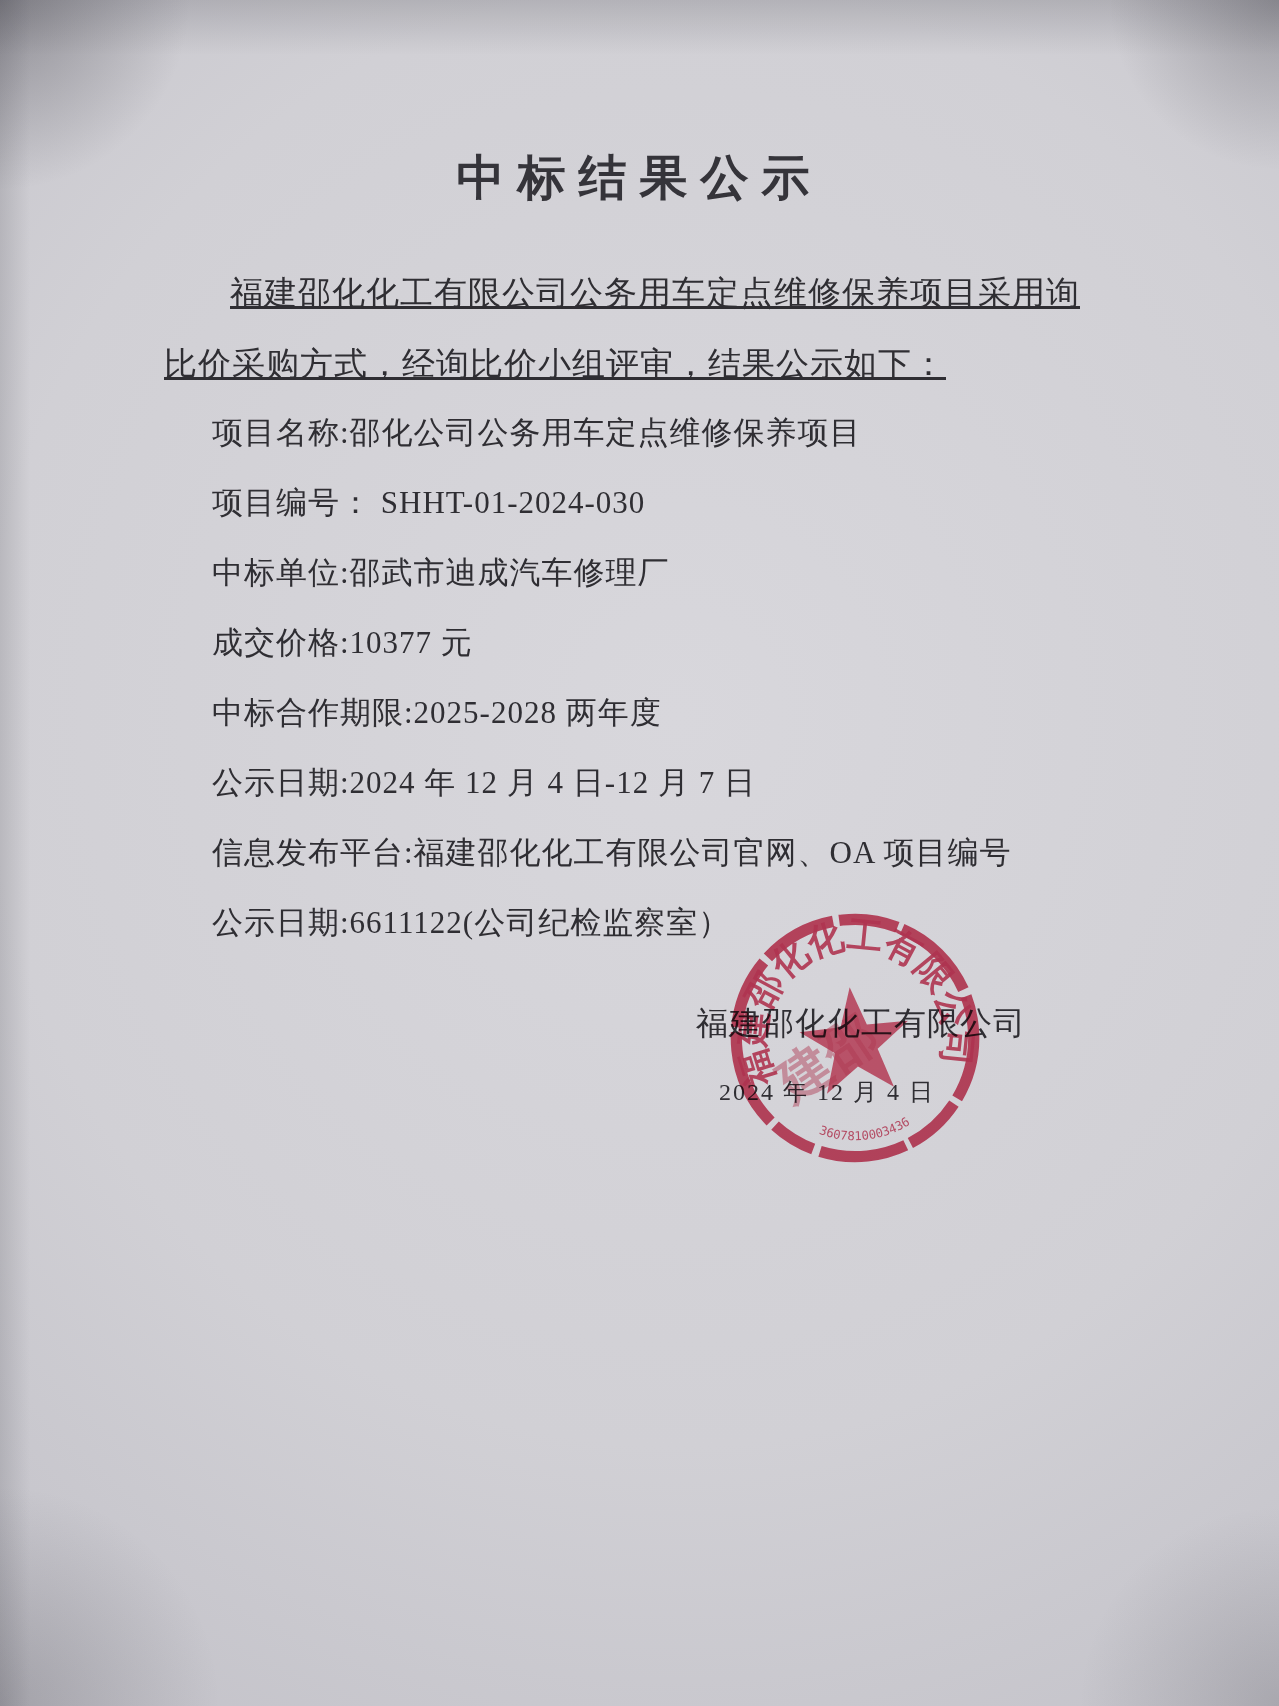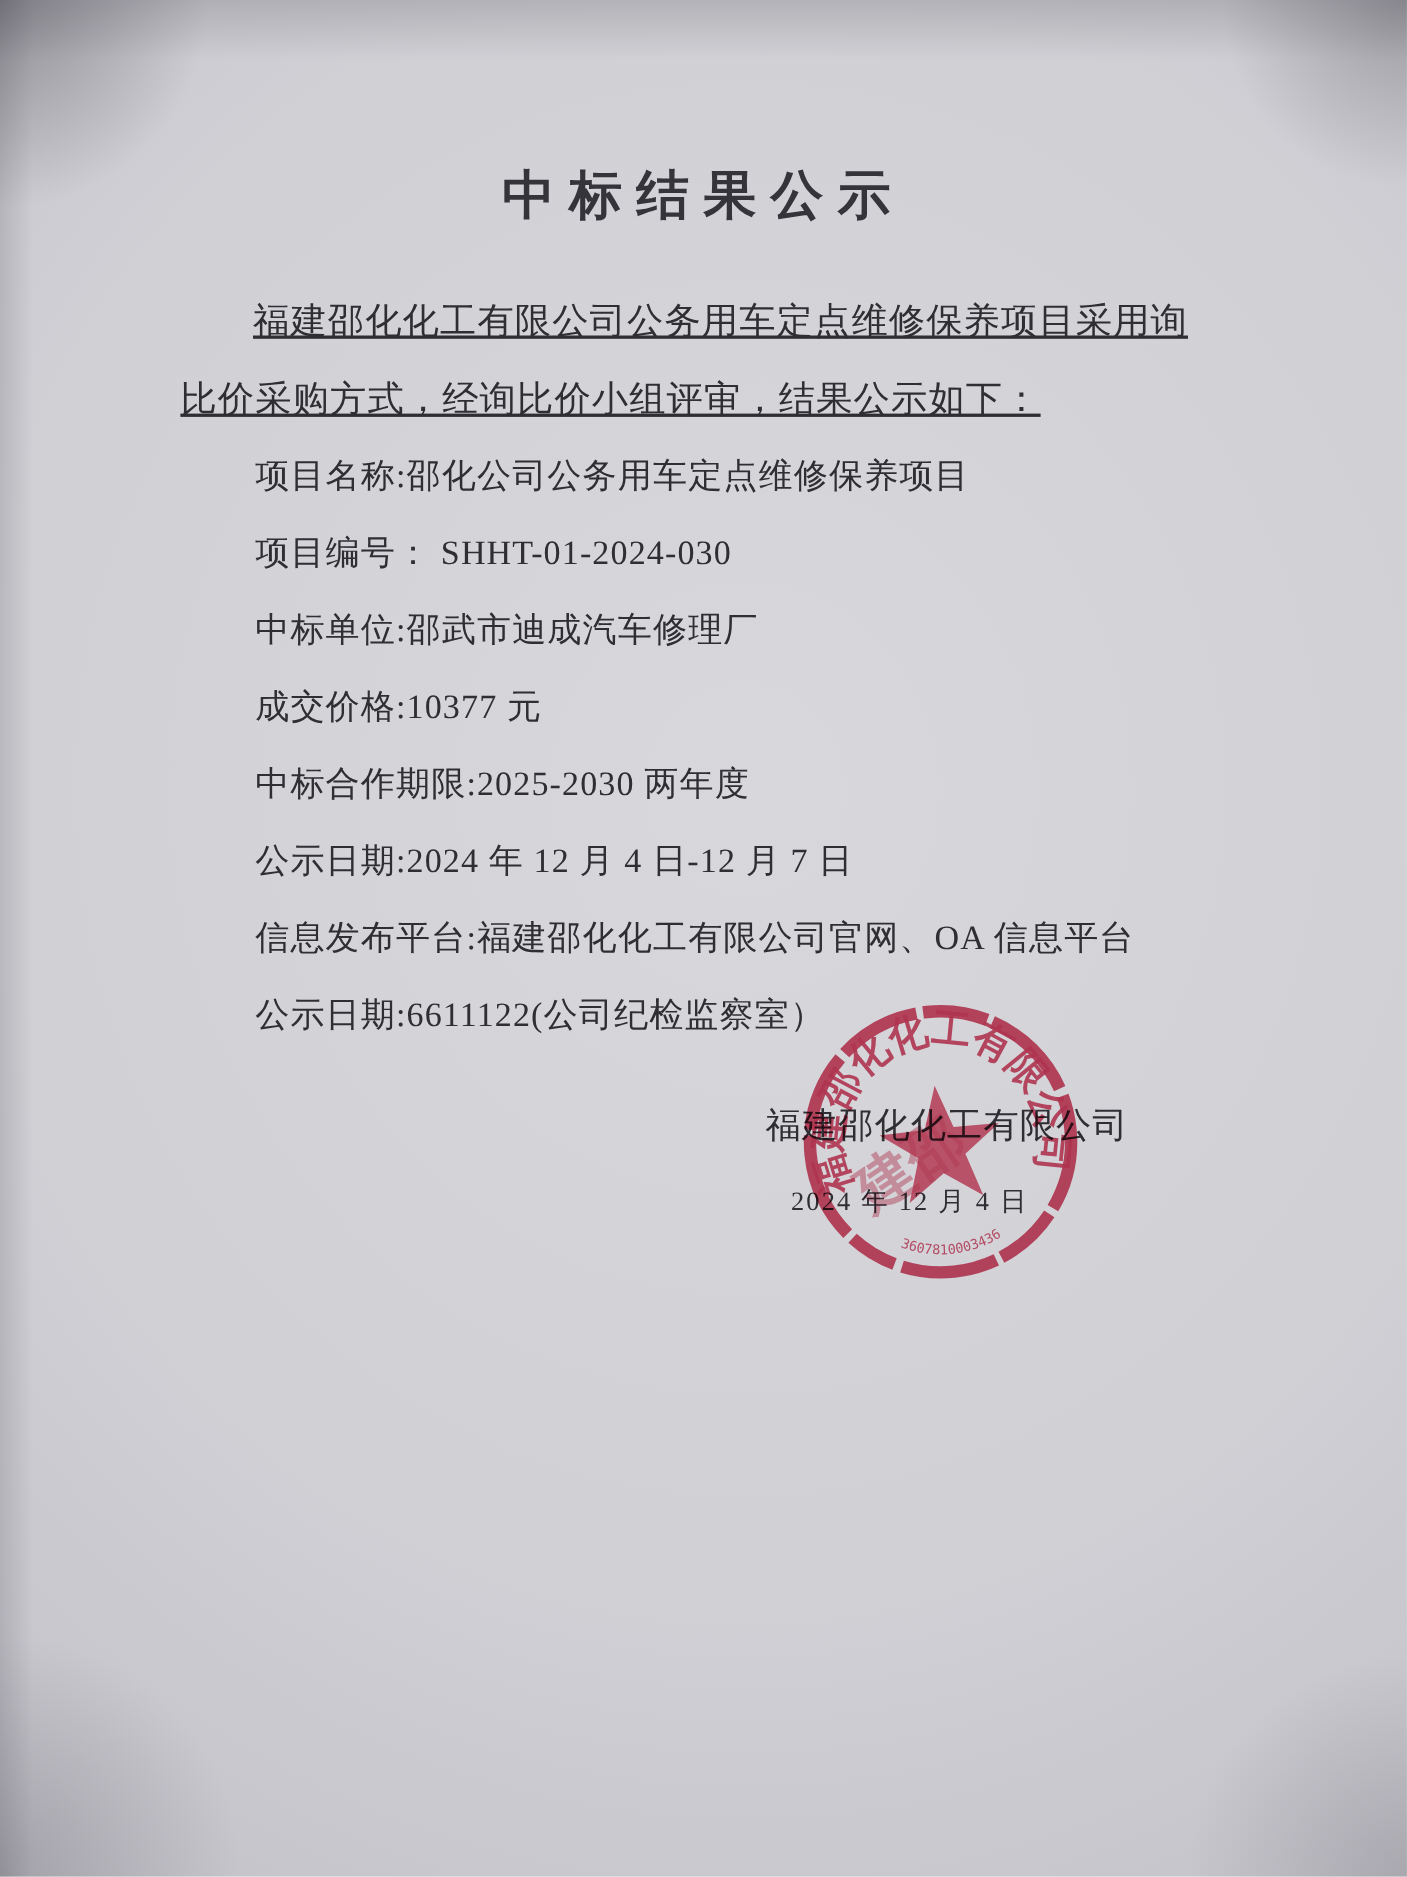--- a/index.html
+++ b/index.html
@@ -46,21 +46,21 @@
     line-height: 71px;
     text-indent: 2em;
     text-align: justify;
     letter-spacing: 1px;
     text-decoration: underline;
   }
 
   .fields {
     position: absolute;
     top: 398px;
-    left: 232px;
+    left: 212px;
     width: 860px;
     font-size: 31px;
     letter-spacing: 1px;
   }
   .field-line { line-height: 70px; white-space: nowrap; }
 
   .sig-company {
     position: absolute;
     top: 1002px;
     left: 696px;
@@ -96,23 +96,23 @@
 
   <div class="title">中标结果公示</div>
 
   <div class="intro">福建邵化化工有限公司公务用车定点维修保养项目采用询比价采购方式，经询比价小组评审，结果公示如下：</div>
 
   <div class="fields">
     <div class="field-line">项目名称:邵化公司公务用车定点维修保养项目</div>
     <div class="field-line">项目编号： SHHT-01-2024-030</div>
     <div class="field-line">中标单位:邵武市迪成汽车修理厂</div>
     <div class="field-line">成交价格:10377 元</div>
-    <div class="field-line">中标合作期限:2025-2030 两年度</div>
+    <div class="field-line">中标合作期限:2025-2028 两年度</div>
     <div class="field-line">公示日期:2024 年 12 月 4 日-12 月 7 日</div>
-    <div class="field-line">信息发布平台:福建邵化化工有限公司官网、OA 信息平台</div>
+    <div class="field-line">信息发布平台:福建邵化化工有限公司官网、OA 项目编号</div>
     <div class="field-line">公示日期:6611122(公司纪检监察室）</div>
   </div>
 
   <div class="sig-company">福建邵化化工有限公司</div>
 
   <div class="sig-date">2024 年 12 月  4 日</div>
 
   <svg class="stamp" viewBox="0 0 260 272" xmlns="http://www.w3.org/2000/svg">
     <g fill="none" stroke="#cd2a4c">
       <circle cx="130" cy="136" r="116" stroke-width="11" stroke-dasharray="74 6 58 5 86 7 44 6 96 5 70 6" stroke-linecap="butt" opacity="0.92"></circle>

